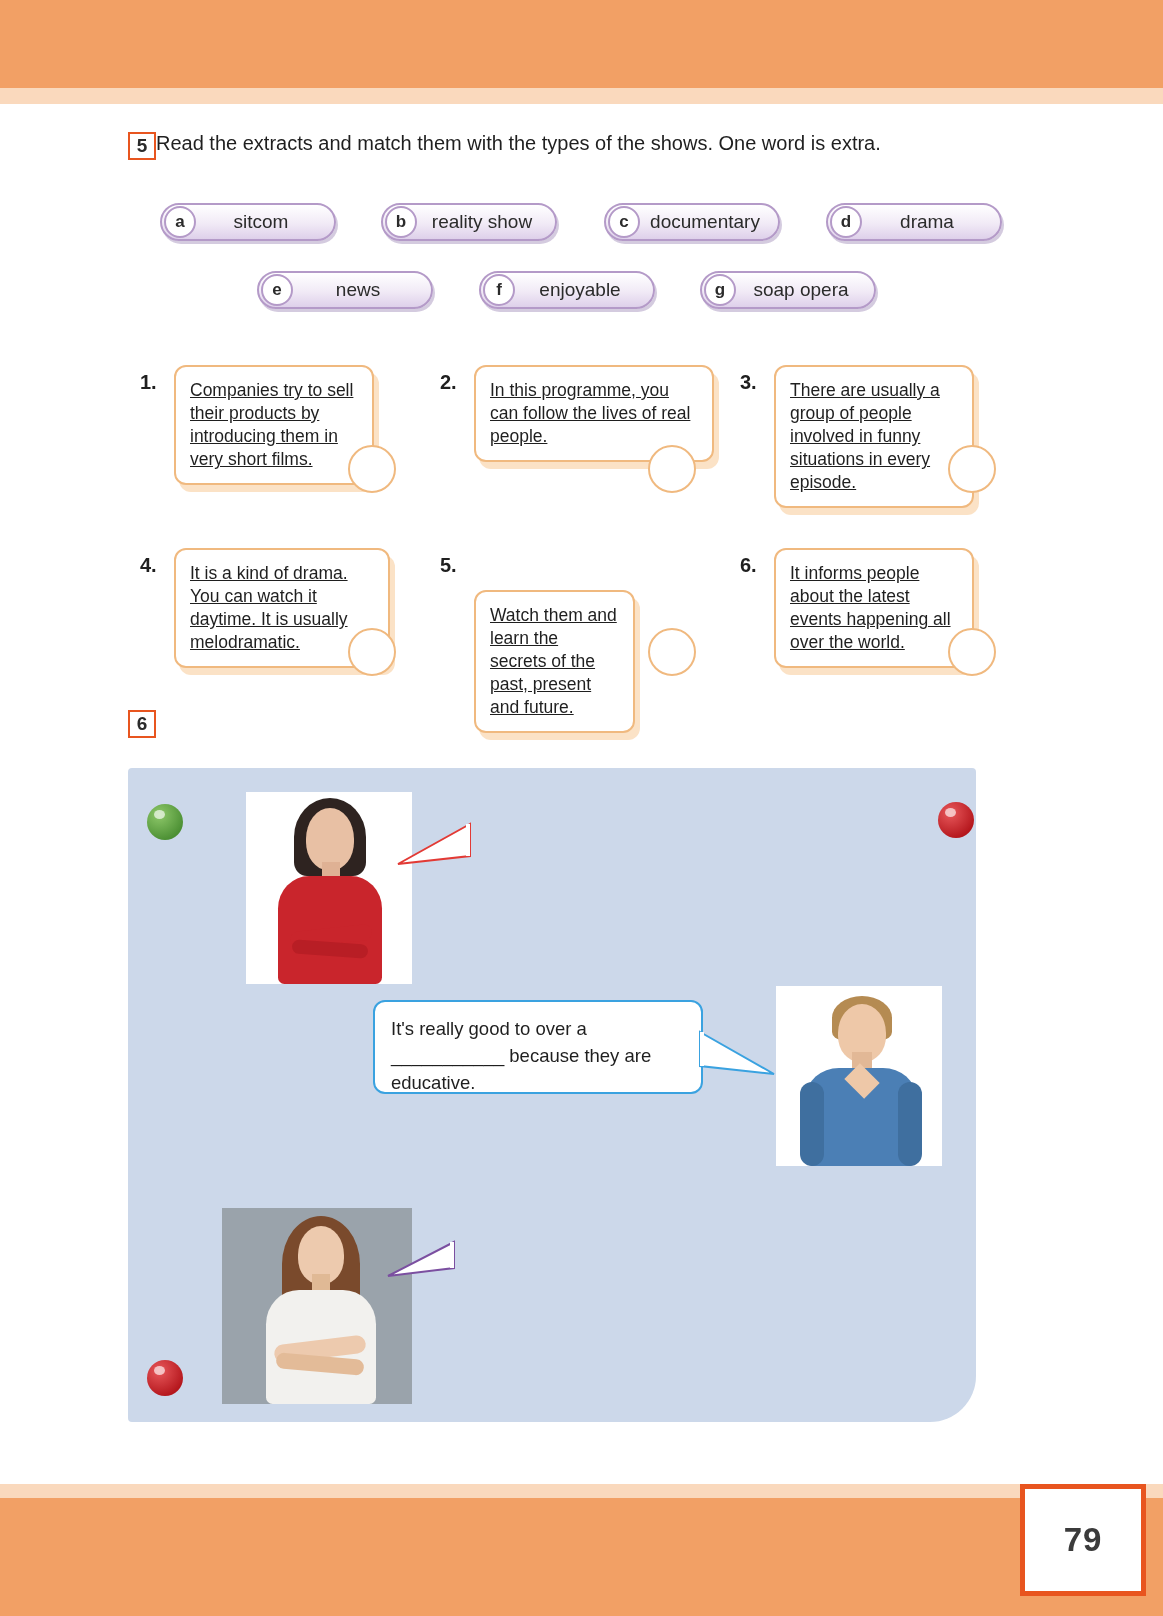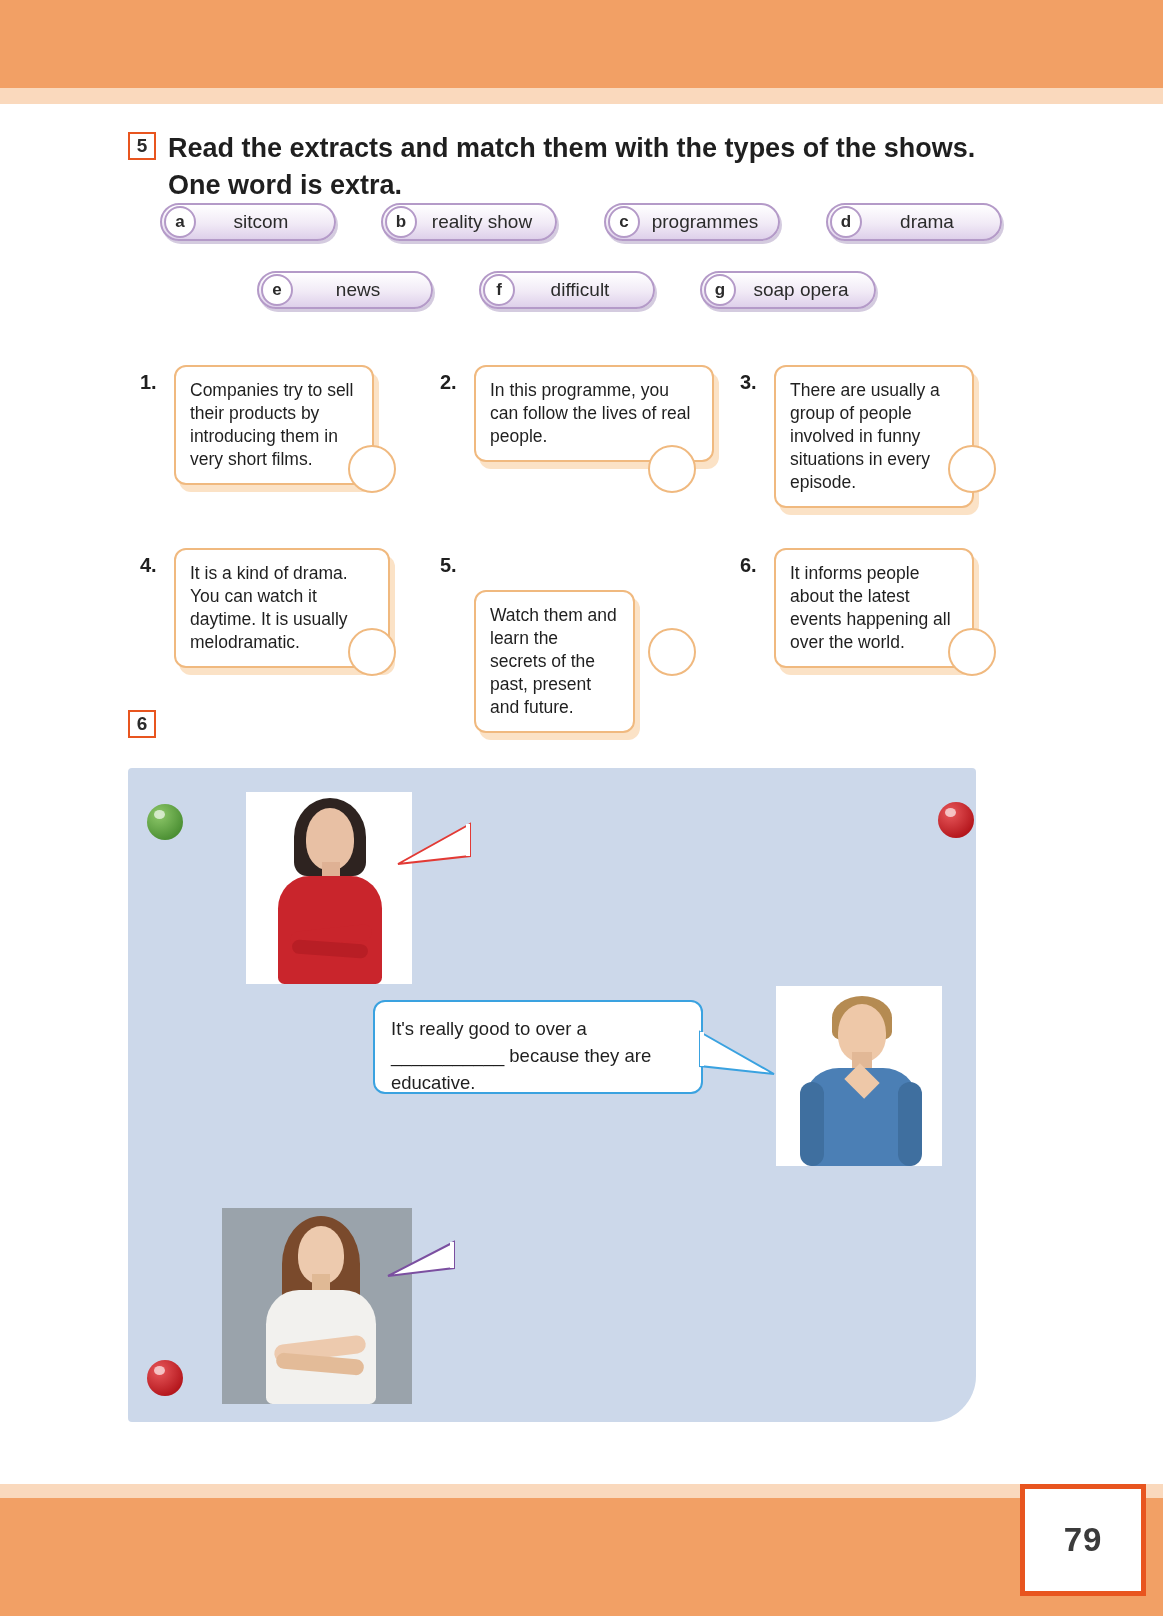--- a/index.html
+++ b/index.html
@@ -70,23 +70,22 @@
     color: #2b2b2b;
     font-size: 19px;
     font-weight: bold;
     display: flex;
     align-items: center;
     justify-content: center;
     flex: none;
     margin-top: 2px;
   }
   .ex-text {
-    margin-left: 12px;
-    font-size: 27px;
-    font-weight: bold;
+    font-size: 20px;
+    font-weight: normal;
     color: #1f1f1f;
     line-height: 1.37;
     max-width: 840px;
   }
 
   
   .pill {
     position: absolute;
     height: 38px;
     border: 2px solid #b49ac8;
@@ -137,20 +136,21 @@
     left: 34px; top: 0;
     box-sizing: border-box;
     background: #ffffff;
     border: 2px solid #f0b97f;
     border-radius: 12px;
     box-shadow: 5px 7px 0 #fbe2c6;
     padding: 12px 14px 12px 14px;
     font-size: 17.5px;
     line-height: 1.32;
     color: #1f1f1f;
+    text-decoration: underline;
   }
   .answer-circle {
     position: absolute;
     width: 48px; height: 48px;
     border-radius: 50%;
     background: #ffffff;
     border: 2px solid #f0b97f;
     box-sizing: border-box;
   }
 
@@ -241,34 +241,34 @@
 <div class="pill" style="left:160px; top:203px; width:176px;">
   <span class="letter">a</span>
   <span class="word">sitcom</span>
 </div>
 <div class="pill" style="left:381px; top:203px; width:176px;">
   <span class="letter">b</span>
   <span class="word">reality show</span>
 </div>
 <div class="pill" style="left:604px; top:203px; width:176px;">
   <span class="letter">c</span>
-  <span class="word">programmes</span>
+  <span class="word">documentary</span>
 </div>
 <div class="pill" style="left:826px; top:203px; width:176px;">
   <span class="letter">d</span>
   <span class="word">drama</span>
 </div>
 
 <div class="pill" style="left:257px; top:271px; width:176px;">
   <span class="letter">e</span>
   <span class="word">news</span>
 </div>
 <div class="pill" style="left:479px; top:271px; width:176px;">
   <span class="letter">f</span>
-  <span class="word">difficult</span>
+  <span class="word">enjoyable</span>
 </div>
 <div class="pill" style="left:700px; top:271px; width:176px;">
   <span class="letter">g</span>
   <span class="word">soap opera</span>
 </div>
 
 <div class="extract" style="left:140px; top:365px; width:270px;">
   <span class="idx">1.</span>
   <div class="bubble" style="width:200px;">Companies try to sell their products by introducing them in very short films.</div>
   <div class="answer-circle" style="left:208px; top:80px;"></div>

